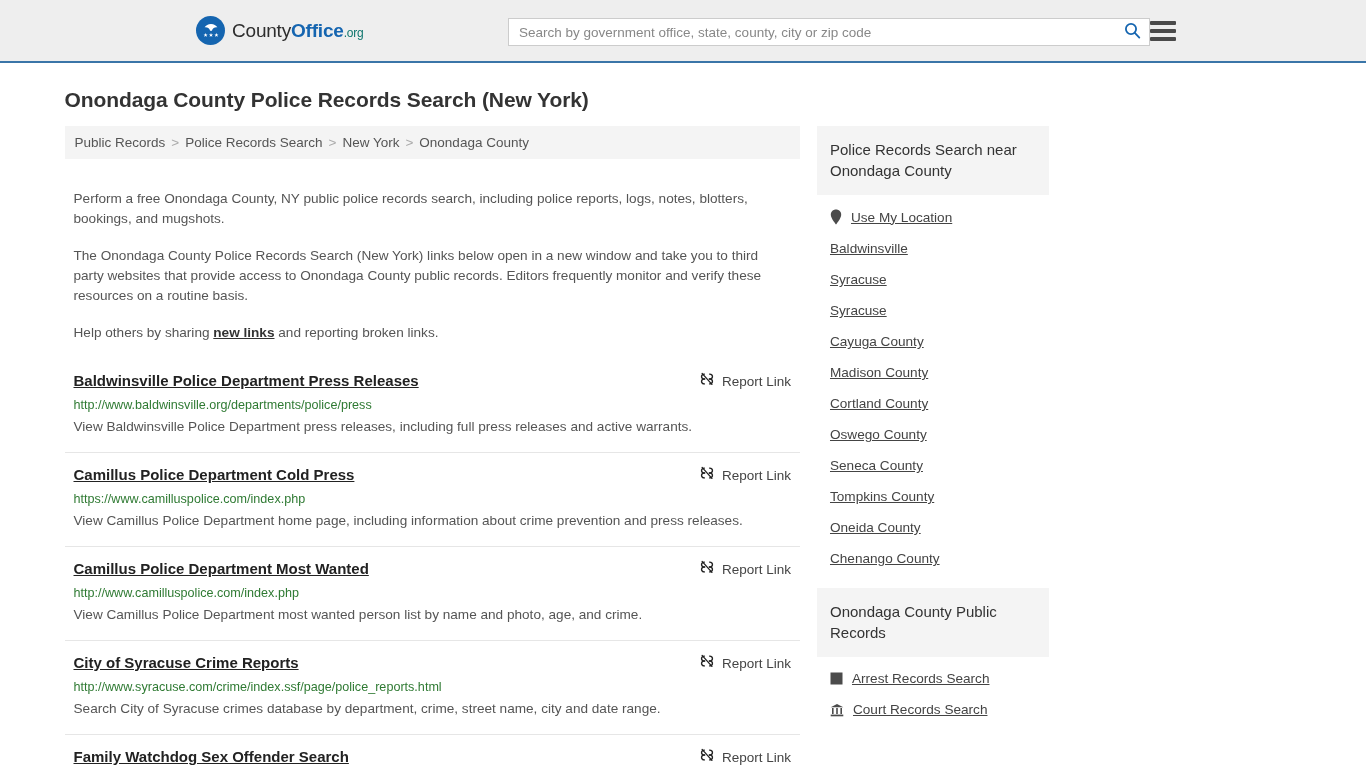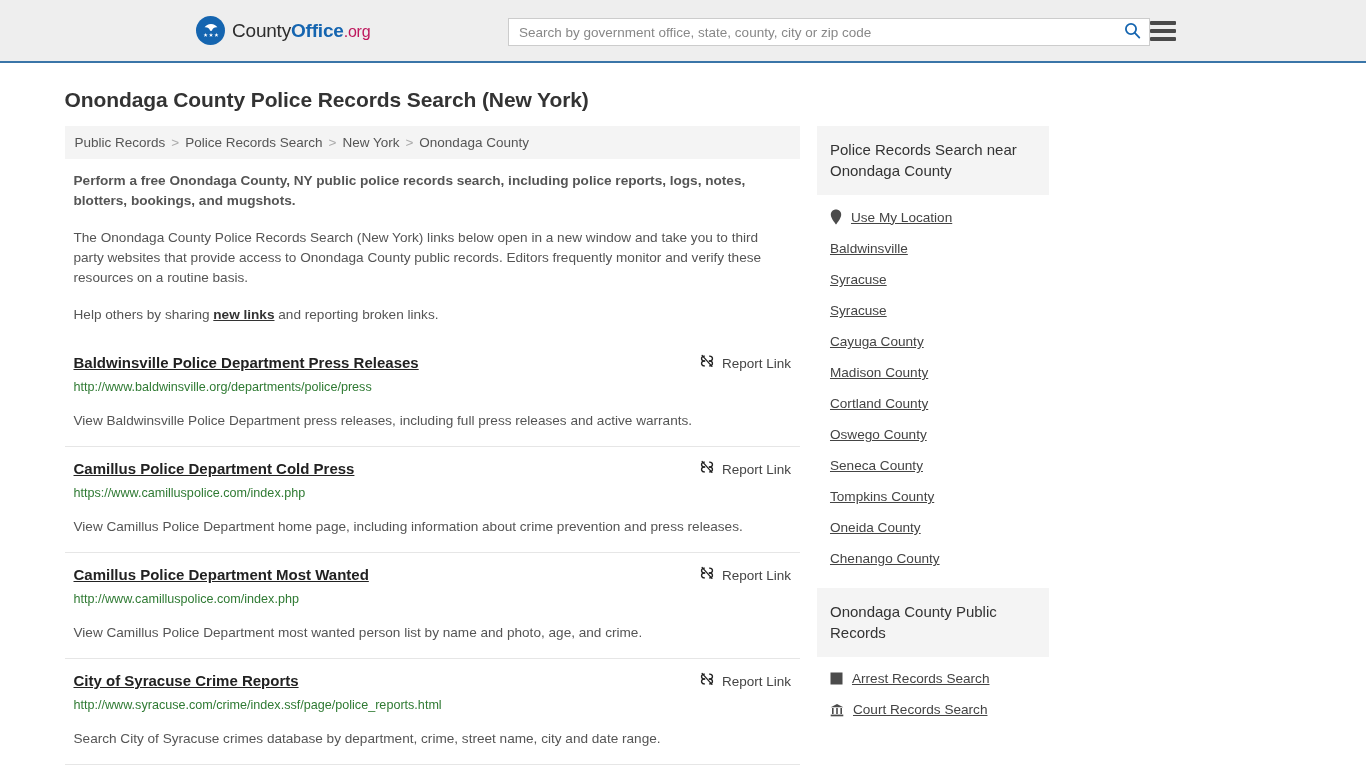--- a/index.html
+++ b/index.html
@@ -37,21 +37,21 @@
     margin-right: 7px;
     flex: none;
   }
   .brand-text {
     font-size: 19px;
     letter-spacing: -0.2px;
     white-space: nowrap;
   }
   .brand-text .t1 { color: #2d2d2d; }
   .brand-text .t2 { color: #1565b0; font-weight: bold; }
-  .brand-text .t3 { color: #be185d; font-size: 16px; }
+  .brand-text .t3 { color: #0f766e; font-size: 12px; }
 
   .search-wrap {
     position: absolute;
     left: 508px;
     top: 18px;
     width: 642px;
     height: 28px;
     display: flex;
     align-items: center;
     background: #ffffff;
@@ -145,21 +145,21 @@
   .breadcrumb .current { color: #555555; }
 
   
   .intro { padding: 0 9px; }
   .intro p {
     font-size: 13.6px;
     line-height: 20px;
     color: #555555;
     margin: 17px 0 0 0;
   }
-  .intro p:first-child { margin-top: 12px; font-weight: bold; }
+  .intro p:first-child { margin-top: 30px; }
   .intro a.newlink {
     color: #333333;
     font-weight: bold;
     text-decoration: underline;
   }
 
   
   .results { margin-top: 16px; }
   .result {
     border-top: 1px solid #e6e6e6;
@@ -197,21 +197,21 @@
     font-size: 12.6px;
     color: #2f7a33;
     margin-top: 6px;
     line-height: 16px;
     text-decoration: none;
   }
   .result-desc {
     font-size: 13.6px;
     color: #555555;
     line-height: 24px;
-    margin-top: 14px;
+    margin-top: 2px;
   }
 
   
   .side-card { margin-bottom: 0; }
   .side-head {
     background: #f4f4f4;
     padding: 13px 14px 14px 13px;
     font-size: 15px;
     font-weight: normal;
     color: #333333;

